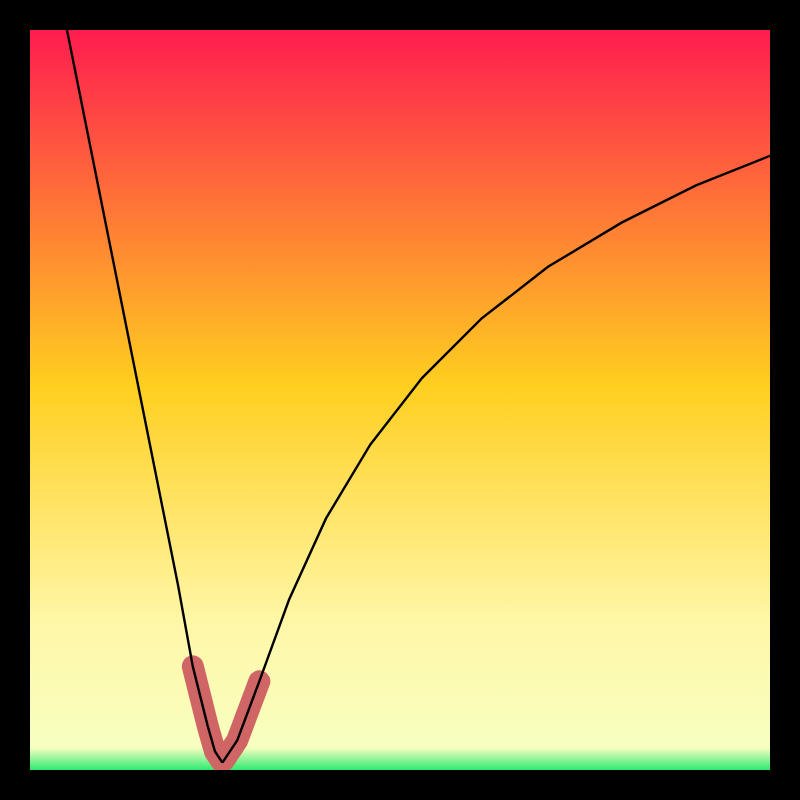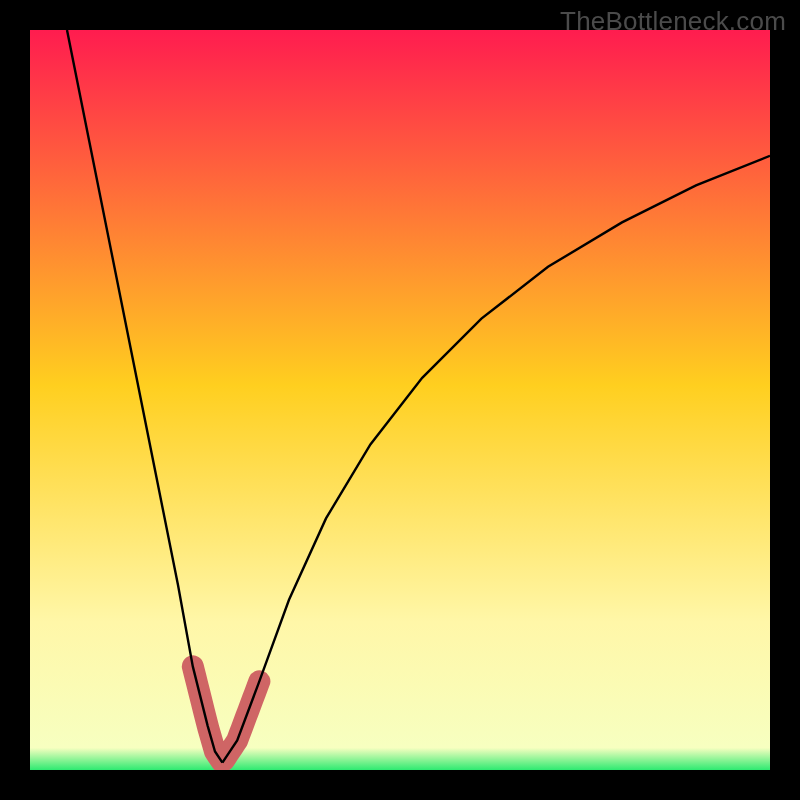--- a/index.html
+++ b/index.html
@@ -37,21 +37,20 @@
   .plot svg {
     display: block;
     width: 100%;
     height: 100%;
   }
 </style>
 </head>
 <body>
 
 <div class="frame">
-  <div class="watermark">TheBottleneck.com</div>
 
   <div class="plot">
     <svg id="chart-svg" viewBox="0 0 740 740" preserveAspectRatio="none">
       <defs>
         <linearGradient id="bg-grad" x1="0" y1="0" x2="0" y2="1">
           <stop id="g0" offset="0%" stop-color="#ff1c4f"></stop>
           <stop id="g1" offset="48%" stop-color="#ffcf1f"></stop>
           <stop id="g2" offset="80%" stop-color="#fff7a8"></stop>
           <stop id="g3" offset="97%" stop-color="#f7ffc0"></stop>
           <stop id="g4" offset="100%" stop-color="#2eea71"></stop>

